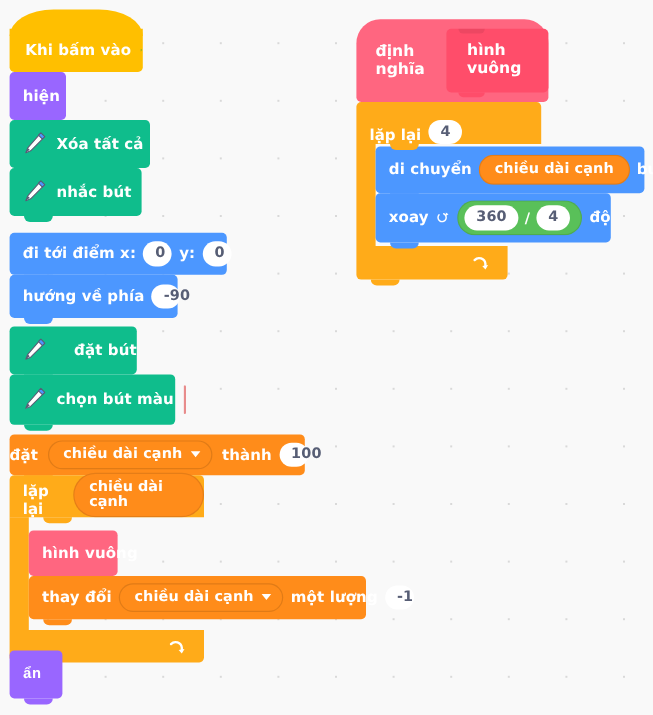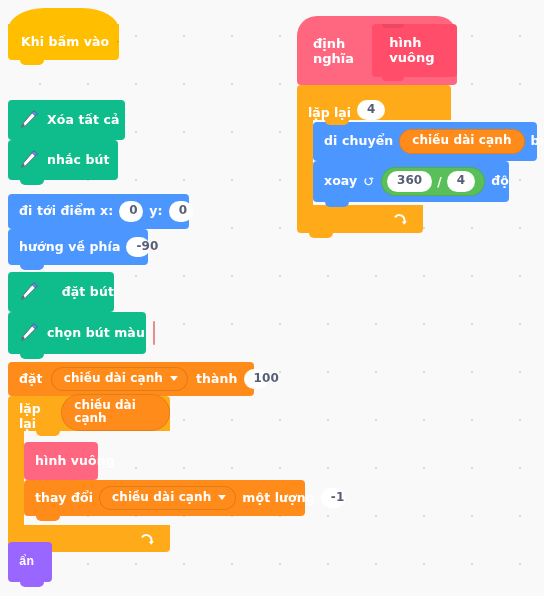--- a/index.html
+++ b/index.html
@@ -252,20 +252,23 @@
   <div class="blk hat c-events bump" style="left:8px; top:24px; width:111px; height:36px; padding-left:13px;">
     <div class="hat-cap"></div>
     <span class="lbl">Khi bấm vào</span>
     <span class="sep"></span>
     <svg class="flagicon" viewBox="0 0 24 24">
       <path d="M4 2 L4 22" stroke="#45993d" stroke-width="2.4" stroke-linecap="round" fill="none"></path>
       <path d="M5 3 C9 1, 13 5, 19 3 L19 12 C13 14, 9 10, 5 12 Z" fill="#4cbf56" stroke="#45993d" stroke-width="1"></path>
     </svg>
   </div>
 
+  <div class="blk c-looks bump" style="left:8px; top:60px; width:47px; height:40px; padding-left:11px;">
+    <span class="lbl">hiện</span>
+  </div>
 
   <div class="blk c-pen bump" style="left:8px; top:100px; width:117px; height:40px; padding-left:7px;">
     <svg class="penicon" viewBox="0 0 32 32">
       <path d="M23 5 L27 9 L13 23 L8 25 L10 20 Z" fill="#ffffff" stroke="#575e75" stroke-width="1.1" stroke-linejoin="round"></path>
       <path d="M21 7 L25 11 L27.5 8.5 L23.5 4.5 Z" fill="#4c97ff" stroke="#575e75" stroke-width="1.1" stroke-linejoin="round"></path>
       <path d="M8 25 L10 20 L12 22 Z" fill="#575e75"></path>
     </svg>
     <span class="sep-s"></span>
     <span class="lbl">Xóa tất cả</span>
   </div>
@@ -311,21 +314,21 @@
       <path d="M23 5 L27 9 L13 23 L8 25 L10 20 Z" fill="#ffffff" stroke="#575e75" stroke-width="1.1" stroke-linejoin="round"></path>
       <path d="M21 7 L25 11 L27.5 8.5 L23.5 4.5 Z" fill="#4c97ff" stroke="#575e75" stroke-width="1.1" stroke-linejoin="round"></path>
       <path d="M8 25 L10 20 L12 22 Z" fill="#575e75"></path>
     </svg>
     <span class="sep-s"></span>
     <span class="lbl">chọn bút màu</span>
     <span class="sep"></span>
     <span class="colorswatch"></span>
   </div>
 
-  <div class="blk c-vars bump" style="left:8px; top:362px; width:246px; height:34px; padding-left:11px;">
+  <div class="blk c-vars bump" style="left:8px; top:362px; width:246px; height:34px; ">
     <span class="lbl">đặt</span>
     <span class="sep"></span>
     <span class="dropdown">
       <span>chiều dài cạnh</span>
       <span class="caret"></span>
     </span>
     <span class="sep"></span>
     <span class="lbl">thành</span>
     <span class="sep-s"></span>
     <span class="oval num">100</span>

